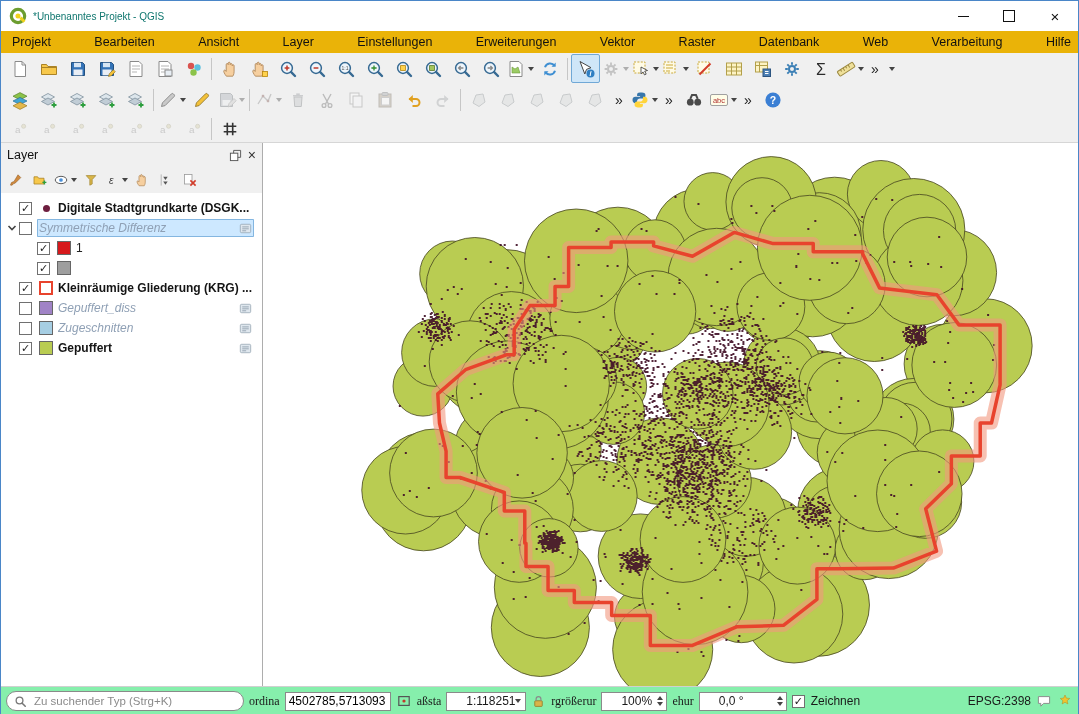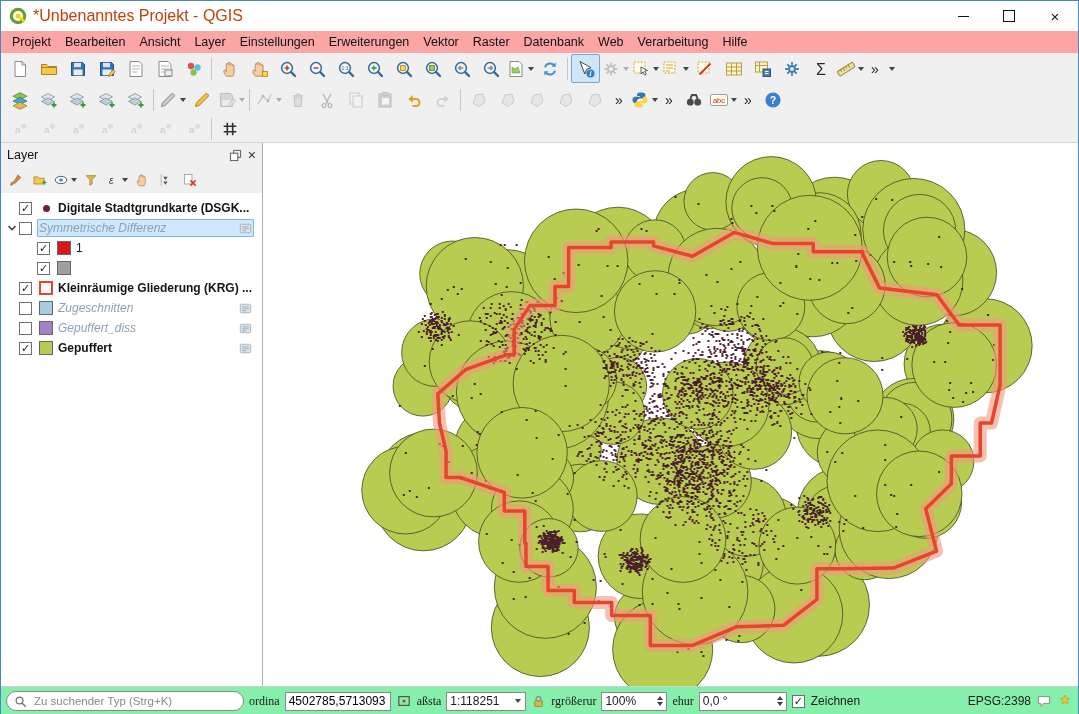--- a/index.html
+++ b/index.html
@@ -2,28 +2,28 @@
 <html><head>
 <meta charset="utf-8">
 <style>
   html,body{margin:0;padding:0;width:1079px;height:714px;overflow:hidden;
     font-family:"Liberation Sans","DejaVu Sans",sans-serif;-webkit-font-smoothing:antialiased;}
   .window{width:100%;height:100%;box-sizing:border-box;border:1px solid #4a86c8;
     display:flex;flex-direction:column;background:#f0f0f0;}
   
   .titlebar{height:30px;background:#ffffff;display:flex;align-items:center;flex:none;}
   .appicon{margin:0 6px 0 8px;display:flex;}
-  .wtitle{font-size:16px;color:#c2410c;}
+  .wtitle{font-size:10px;color:#0f766e;}
   .winbtns{margin-left:auto;display:flex;height:100%;}
   .wbtn{width:46px;height:100%;display:flex;align-items:center;justify-content:center;
     font-size:15px;color:#111;cursor:default;}
   .minline{width:11px;height:1px;background:#111;display:inline-block;}
   .maxbox{width:10px;height:10px;border:1px solid #111;display:inline-block;}
   
-  .menubar{height:22px;background:#fca5a5;display:flex;align-items:center;padding-left:4px;flex:none;}
+  .menubar{height:22px;background:#eab308;display:flex;align-items:center;padding-left:4px;flex:none;justify-content:space-between;}
   .menu-item{font-size:12.5px;color:#111;padding:2px 7px;}
   
   .toolbars{background:#f0f0f0;flex:none;}
   .tb-row{display:flex;align-items:center;height:31px;padding-left:4px;}
   .tb-row.short{height:27px;}
   .tb-btn{min-width:27px;height:27px;display:inline-flex;align-items:center;justify-content:center;
     border:1px solid transparent;border-radius:2px;gap:1px;}
   .tb-btn.active{background:#cfe6f8;border-color:#70a8d6;}
   .tb-btn.disabled{opacity:.38;filter:grayscale(70%);}
   .tb-btn.glyph{font-size:14px;color:#222;min-width:14px;padding:0 2px;}
@@ -65,21 +65,21 @@
   .searchbox{width:238px;height:20px;box-sizing:border-box;border:1px solid #8a8a8a;border-radius:10px;
     background:#fff;display:flex;align-items:center;padding:0 7px;gap:5px;flex:none;}
   .searchbox input{border:none;outline:none;flex:1;font-size:11.5px;font-family:inherit;min-width:0;background:transparent;}
   .searchbox input::placeholder{color:#8a8a8a;}
   .sblabel{white-space:nowrap;font-family:Liberation Serif, serif;}
   .sbinput{height:19px;box-sizing:border-box;border:1px solid #8a8a8a;background:#fff;font-size:12px;
     font-family:inherit;padding:0 3px;}
   .sbcombo,.sbspin{display:flex;align-items:center;height:19px;box-sizing:border-box;background:#fff;
     border:1px solid #8a8a8a;flex:none;}
   .sbcombo .ddc{margin-left:auto;margin-right:4px;}
-  .val{padding-left:3px;white-space:nowrap;}
+  .val{padding-left:19px;white-space:nowrap;}
   .spin{display:flex;flex-direction:column;gap:2px;margin-left:auto;padding:0 3px;}
   .spin .u{width:0;height:0;border-left:3.5px solid transparent;border-right:3.5px solid transparent;border-bottom:4px solid #444;}
   .spin .d{width:0;height:0;border-left:3.5px solid transparent;border-right:3.5px solid transparent;border-top:4px solid #444;}
   .sbcheck{display:flex;align-items:center;gap:2px;}
   .sbicon{display:flex;align-items:center;}
   .crs{margin-left:auto;white-space:nowrap;}
 </style>
 </head>
 <body>
 
@@ -787,36 +787,36 @@
             <span class="cb">✓</span>
             <span class="content">
               <span class="swatch" style="background: rgb(255, 255, 255); border: 2px solid rgb(232, 67, 45);"></span>
               <span class="lab b">Kleinräumige Gliederung (KRG) ...</span>
             </span>
           </div>
           <div class="tree-row" style="padding-left: 4px;">
             <span class="arrow"></span>
             <span class="cb"></span>
             <span class="content">
-              <span class="swatch" style="background: rgb(166, 206, 227); border: 1px solid rgb(102, 102, 102);"></span>
-              <span class="lab i">Zugeschnitten</span>
+              <span class="swatch" style="background: rgb(160, 131, 198); border: 1px solid rgb(102, 102, 102);"></span>
+              <span class="lab i">Gepuffert_diss</span>
               <span class="ind">
                 <svg width="13" height="13" viewBox="0 0 20 20">
                   <rect x="2" y="3.5" width="16" height="13" rx="2" fill="#dfe7ee" stroke="#8797a6"></rect>
                   <path d="M5 7.5h10M5 10.5h10M5 13.5h6" stroke="#8797a6" stroke-width="1.2"></path>
                 </svg>
               </span>
             </span>
           </div>
           <div class="tree-row" style="padding-left: 4px;">
             <span class="arrow"></span>
             <span class="cb"></span>
             <span class="content">
-              <span class="swatch" style="background: rgb(160, 131, 198); border: 1px solid rgb(102, 102, 102);"></span>
-              <span class="lab i">Gepuffert_diss</span>
+              <span class="swatch" style="background: rgb(166, 206, 227); border: 1px solid rgb(102, 102, 102);"></span>
+              <span class="lab i">Zugeschnitten</span>
               <span class="ind">
                 <svg width="13" height="13" viewBox="0 0 20 20">
                   <rect x="2" y="3.5" width="16" height="13" rx="2" fill="#dfe7ee" stroke="#8797a6"></rect>
                   <path d="M5 7.5h10M5 10.5h10M5 13.5h6" stroke="#8797a6" stroke-width="1.2"></path>
                 </svg>
               </span>
             </span>
           </div>
           <div class="tree-row" style="padding-left: 4px;">
             <span class="arrow"></span>

